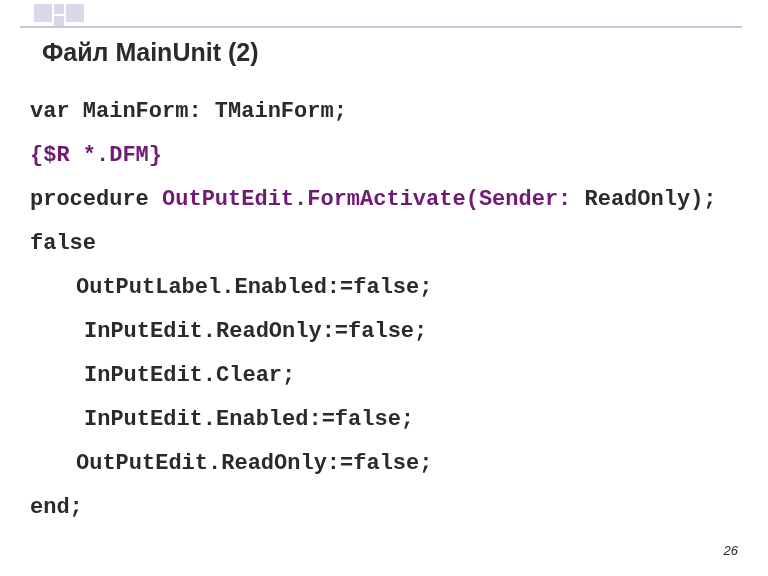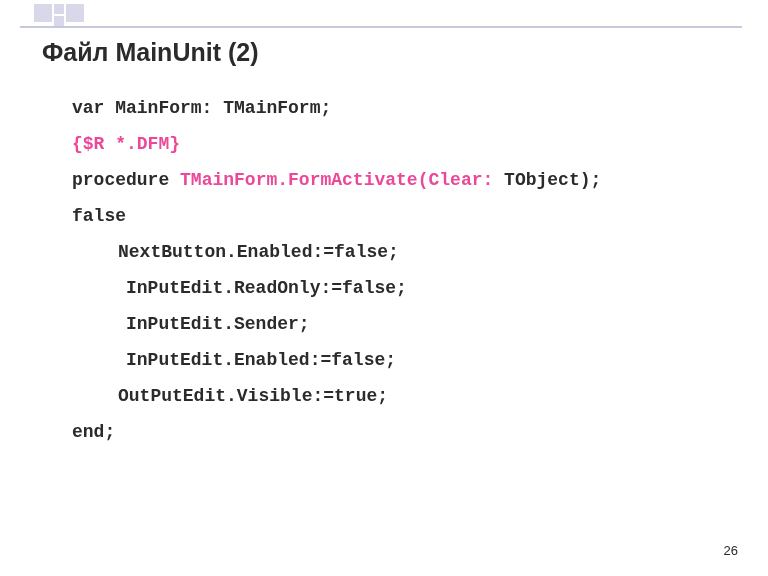--- a/index.html
+++ b/index.html
@@ -50,61 +50,61 @@
     font-weight: bold;
     color: #2b2b2b;
   }
 
   .code-block {
     position: absolute;
     left: 30px;
     top: 90px;
     right: 40px;
     font-family: "Courier New", Courier, monospace;
-    font-size: 18px;
+    font-size: 22px;
     font-weight: bold;
     color: #2b2b2b;
     line-height: 2.0;
-    margin-left: 42px;
   }
-  .code-block .teal { color: #ec4899; }
+  .code-block .teal { color: #701a75; }
   .code-block .ind1 { padding-left: 46px; display: inline-block; }
   .code-block .ind2 { padding-left: 54px; display: inline-block; }
   .code-block .row { display: block; white-space: pre; }
 
   .page-num {
     position: absolute;
     right: 30px;
     bottom: 18px;
     font-size: 13px;
     color: #2b2b2b;
+    font-style: italic;
   }
 </style>
 </head>
 <body>
 
 <div class="slide">
 
   <div class="deco">
     <div class="sq sq1"></div>
     <div class="sq sq2"></div>
     <div class="sq sq3"></div>
     <div class="sq sq4"></div>
   </div>
   <div class="hr-top"></div>
 
   <div class="title">Файл MainUnit (2)</div>
 
   <div class="code-block">
     <span class="row">var MainForm: TMainForm;</span>
     <span class="row teal">{$R *.DFM}</span>
-    <span class="row"><span>procedure </span><span class="teal">TMainForm.FormActivate(Clear:</span><span> TObject);</span></span>
+    <span class="row"><span>procedure </span><span class="teal">OutPutEdit.FormActivate(Sender:</span><span> ReadOnly);</span></span>
     <span class="row">false</span>
-    <span class="row"><span class="ind1">NextButton.Enabled:=false;</span></span>
+    <span class="row"><span class="ind1">OutPutLabel.Enabled:=false;</span></span>
     <span class="row"><span class="ind2">InPutEdit.ReadOnly:=false;</span></span>
-    <span class="row"><span class="ind2">InPutEdit.Sender;</span></span>
+    <span class="row"><span class="ind2">InPutEdit.Clear;</span></span>
     <span class="row"><span class="ind2">InPutEdit.Enabled:=false;</span></span>
-    <span class="row"><span class="ind1">OutPutEdit.Visible:=true;</span></span>
+    <span class="row"><span class="ind1">OutPutEdit.ReadOnly:=false;</span></span>
     <span class="row">end;</span>
   </div>
 
   <div class="page-num">26</div>
 </div>
 
 </body></html>

